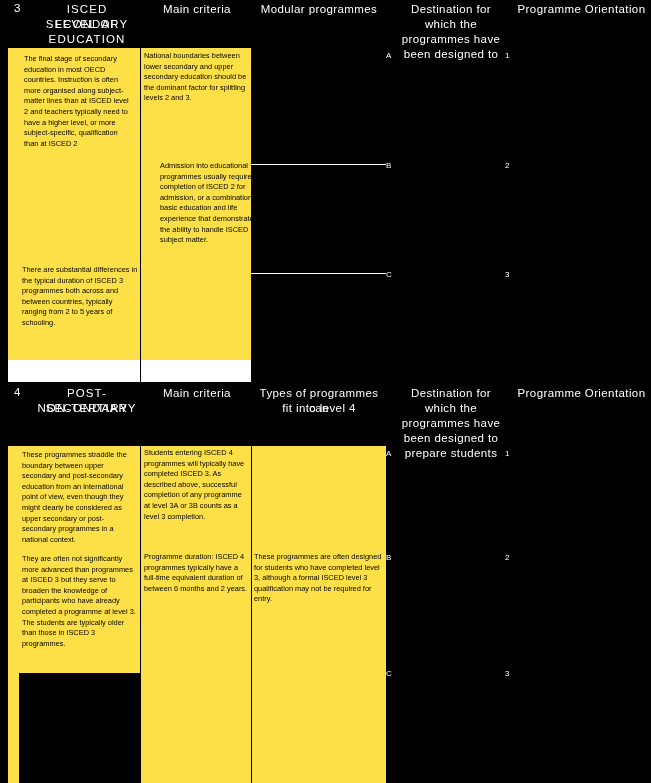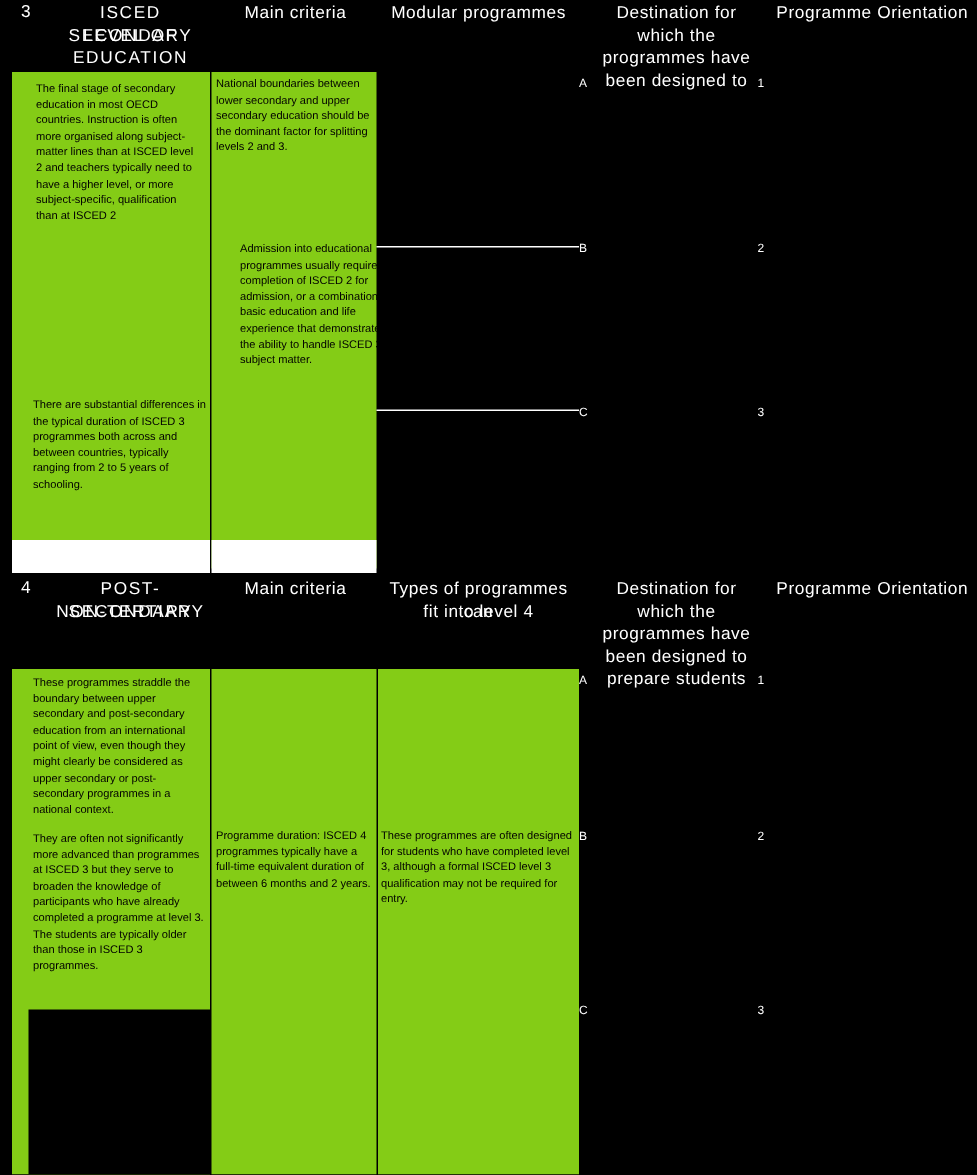--- a/index.html
+++ b/index.html
@@ -33,21 +33,21 @@
   .hdr-num {
     position: absolute;
     font-size: 11.5px;
     letter-spacing: 0.4px;
     color: #ffffff;
   }
 
   
   .box {
     position: absolute;
-    background: #84cc16;
+    background: #fde047;
     color: #000000;
     box-sizing: border-box;
   }
   .box-txt {
     position: absolute;
     color: #000000;
     font-size: 7.4px;
     line-height: 10.6px;
     text-align: left;
     font-family: "Liberation Sans", sans-serif;
@@ -146,20 +146,21 @@
 
   <div class="hdr-cell" style="left:512px; top:386px; width:139px;">Programme Orientation</div>
 
   <div class="box" style="left:8px; top:446px; width:132px; height:337px;">
     <div class="box-txt" style="left:14px; top:4px; width:116px;">These programmes straddle the boundary between upper secondary and post-secondary education from an international point of view, even though they might clearly be considered as upper secondary or post-secondary programmes in a national context.</div>
     <div class="box-txt" style="left:14px; top:108px; width:116px;">They are often not significantly more advanced than programmes at ISCED 3 but they serve to broaden the knowledge of participants who have already completed a programme at level 3. The students are typically older than those in ISCED 3 programmes.</div>
     <div class="blackblock" style="left:11px; top:227px; width:121px; height:110px;"></div>
   </div>
 
   <div class="box" style="left:141px; top:446px; width:110px; height:337px;">
+    <div class="box-txt" style="left:3px; top:2px; width:104px;">Students entering ISCED 4 programmes will typically have completed ISCED 3. As described above, successful completion of any programme at level 3A or 3B counts as a level 3 completion.</div>
     <div class="box-txt" style="left:3px; top:106px; width:104px;">Programme duration: ISCED 4 programmes typically have a full-time equivalent duration of between 6 months and 2 years.</div>
   </div>
 
   <div class="box" style="left:252px; top:446px; width:134px; height:337px;">
     <div class="box-txt" style="left:2px; top:106px; width:130px;">These programmes are often designed for students who have completed level 3, although a formal ISCED level 3 qualification may not be required for entry.</div>
   </div>
 
   <div class="marker" style="left:386px; top:449px;">A</div>
   <div class="marker" style="left:386px; top:553px;">B</div>
   <div class="marker" style="left:386px; top:669px;">C</div>

